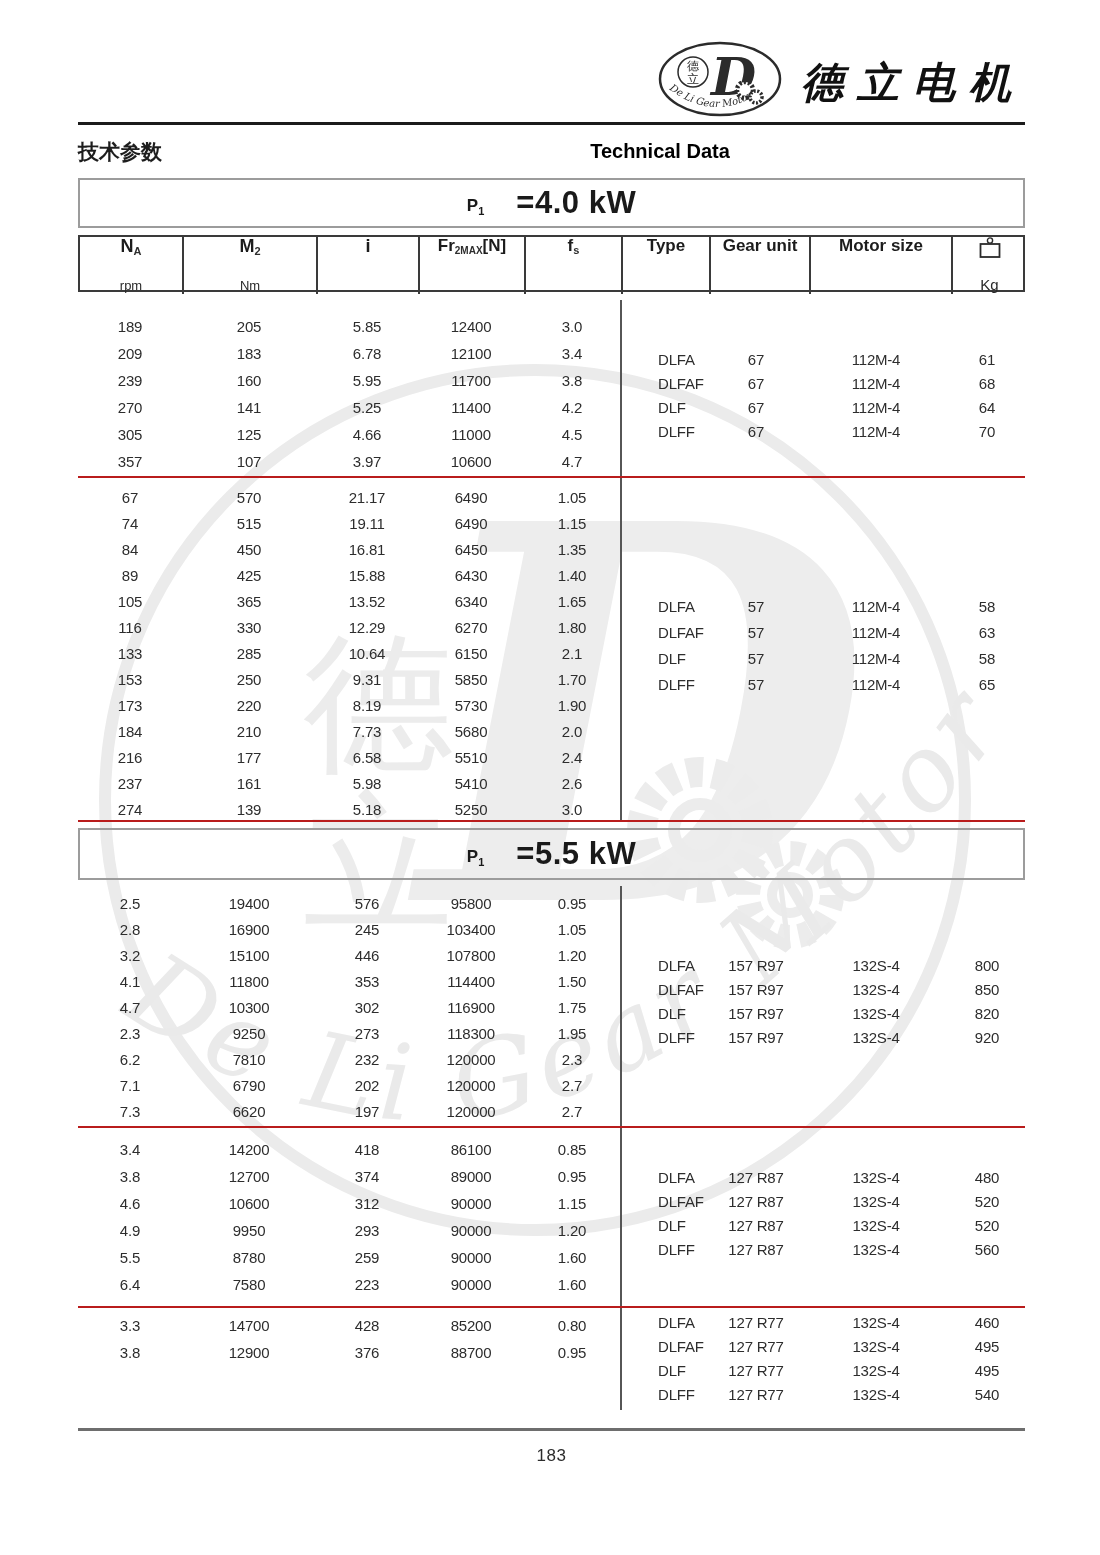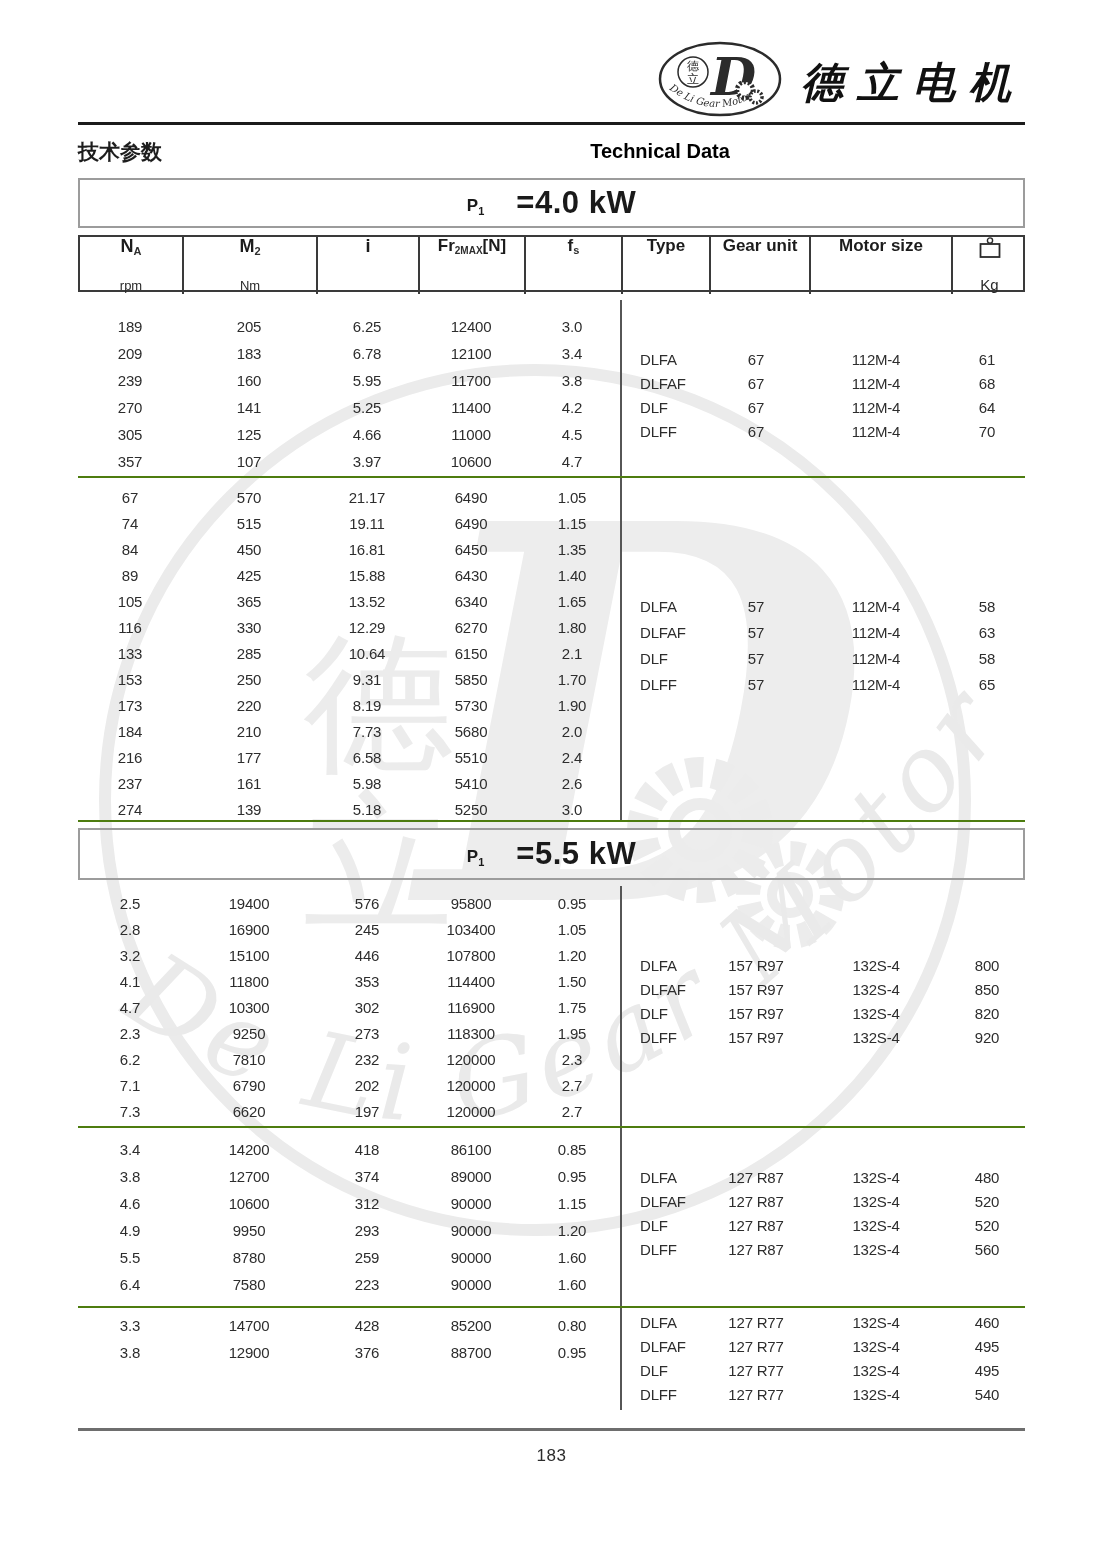--- a/index.html
+++ b/index.html
@@ -38,21 +38,21 @@
     align-items:center; justify-content:space-between; line-height:1.1; }
   .hcell:last-child { border-right:none; }
   .hmain { font-size:17px; font-weight:700; color:#1c1c1c; }
   .hmain-lg { font-size:18px; }
   .hsub { font-size:11px; font-weight:700; position:relative; bottom:-3px; }
   .hsub-sm { font-size:10px;margin-top:32px; }
   .hunit { font-size:13px; font-weight:400; color:#2a2a2a; }
   .kgcell { gap:18px; }
 
   
-  .block { position:relative; border-bottom:2px solid #4d7c0f; }
+  .block { position:relative; border-bottom:2px solid #b91c1c; }
   .b1 { height:178px; padding-top:13px; }
   .b2 { height:344px; padding-top:6px; }
   .b3 { height:242px; padding-top:4px; margin-top:6px; }
   .b4 { height:180px; padding-top:8px; }
   .b5 { height:123px; padding-top:4px; border-bottom:3px solid #6e6e6e; }
   .b1 { margin-top:8px; }
 
   .drow { display:grid; grid-template-columns:104px 134px 102px 106px 96px;
     height:27px; align-items:center; }
   .b2 .drow, .b3 .drow { height:26px; }
@@ -63,21 +63,21 @@
 
   .motors { position:absolute; left:542px; width:402px; }
   .b1 .motors { top:47px; }
   .b2 .motors { top:115px; }
   .b3 .motors { top:67px; }
   .b4 .motors { top:37px; }
   .b5 .motors { top:2px; }
   .mrow { display:grid; grid-template-columns:92px 88px 152px 70px; height:24px; align-items:center; }
   .b2 .mrow { height:26px; }
   .mc { font-size:15px; color:#2d2d2d; letter-spacing:-0.2px; text-align:center; }
-  .mc0 { text-align:left; padding-left:20px; }
+  .mc0 { text-align:left; padding-left:38px; }
 
   
   .footer { margin-top:15px; text-align:center; }
   .page-number { font-size:17px; color:#2d2d2d; letter-spacing:0.5px; }
 </style>
 </head>
 <body>
 
 <div class="page">
 
@@ -164,21 +164,21 @@
         <span class="hunit" style="font-size:15px">Kg</span>
       </div>
     </div>
 
     <div class="block b1">
       <div class="rows">
 
           <div class="drow">
             <span class="dc">189</span>
             <span class="dc">205</span>
-            <span class="dc">6.25</span>
+            <span class="dc">5.85</span>
             <span class="dc">12400</span>
             <span class="dc">3.0</span>
           </div>
 
           <div class="drow">
             <span class="dc">209</span>
             <span class="dc">183</span>
             <span class="dc">6.78</span>
             <span class="dc">12100</span>
             <span class="dc">3.4</span>

